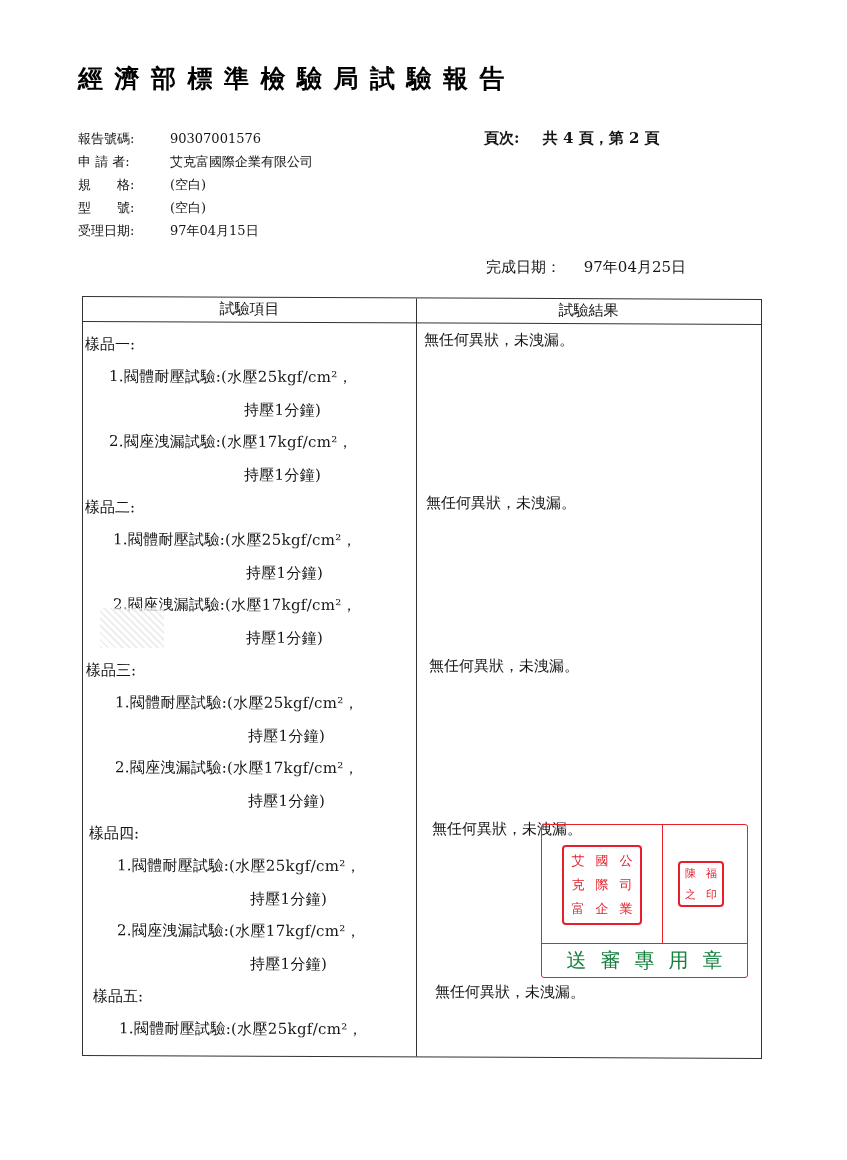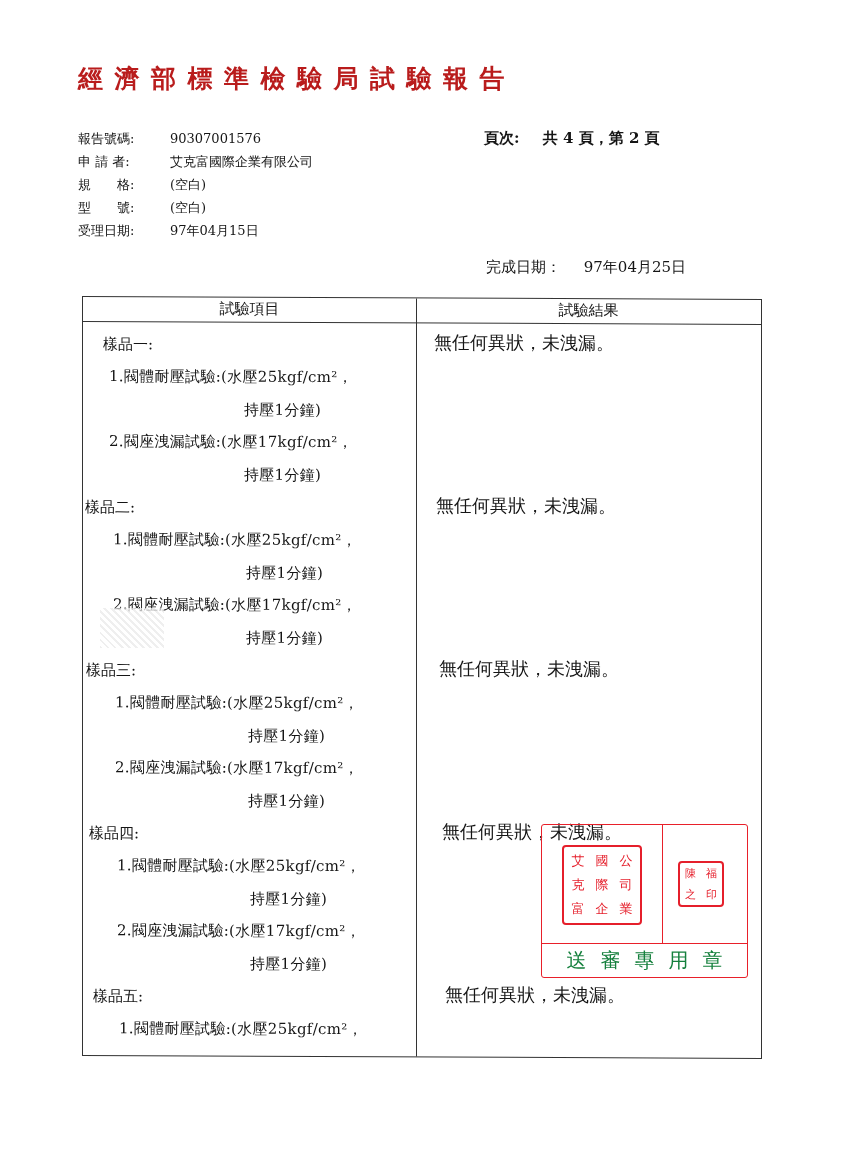--- a/index.html
+++ b/index.html
@@ -2,21 +2,21 @@
 <html><head>
 <meta charset="utf-8">
 <style>
   html, body { margin: 0; padding: 0; }
   body {
     width: 847px; height: 1160px; background: #ffffff; position: relative; overflow: hidden;
     font-family: "DejaVu Serif", "Liberation Serif", serif; color: #151515;
   }
   .title {
     position: absolute; left: 78px; top: 62px; font-size: 25px; letter-spacing: 11.5px;
-    font-family: "DejaVu Sans", sans-serif; font-weight: bold; color: #b91c1c;
+    font-family: "DejaVu Sans", sans-serif; font-weight: bold; color: #000000;
   }
   .meta { position: absolute; font-size: 13px; line-height: 22px; }
   .meta .row { display: flex; height: 23px; }
   .meta .lbl { width: 92px; white-space: pre; }
   .meta .val { white-space: nowrap; }
   .page-info { position: absolute; left: 484px; top: 129px; font-size: 15px; font-weight: bold; }
   .page-info .lbl { margin-right: 18px; }
   .done-date { position: absolute; left: 486px; top: 258px; font-size: 15px; }
   .done-date .lbl { margin-right: 18px; }
 
@@ -26,21 +26,21 @@
     transform: skewY(0.25deg); transform-origin: left top;
   }
   .thead { position: absolute; left: 0; top: 0; right: 0; height: 24px; border-bottom: 1.5px solid #333; }
   .th { position: absolute; top: 2px; font-size: 15px; text-align: center; }
   .th.left { left: 0; width: 333px; }
   .th.right { left: 333px; right: 0; }
   .vdivider { position: absolute; left: 333px; top: 0; bottom: 0; border-left: 1.5px solid #333; }
 
   .sample-title { position: absolute; font-size: 15px; }
   .test-line { position: absolute; font-size: 15px; white-space: nowrap; letter-spacing: 0.3px; }
-  .result { position: absolute; font-size: 18px; white-space: nowrap; margin-left: 10px; }
+  .result { position: absolute; font-size: 15px; white-space: nowrap; }
 
   .stamp-box {
     position: absolute; left: 541px; top: 824px; width: 207px; height: 154px;
     border: 1.5px solid #e8202a; border-radius: 3px; box-sizing: border-box;
   }
   .stamp-box .vline { position: absolute; left: 120px; top: 0; height: 118px; border-left: 1.5px solid #e8202a; }
   .stamp-box .hline { position: absolute; left: 0; right: 0; top: 118px; border-top: 1.5px solid #e8202a; }
   .stamp-label {
     position: absolute; left: 0; right: 0; top: 122px; text-align: center;
     color: #15803d; font-size: 20px; letter-spacing: 14px; padding-left: 14px;
@@ -95,21 +95,21 @@
   <span>97年04月25日</span>
 </div>
 
 <div class="table">
   <div class="thead">
     <div class="th left">試驗項目</div>
     <div class="th right">試驗結果</div>
   </div>
   <div class="vdivider"></div>
 
-  <div class="sample-title" style="left:20px; top:38px;">樣品一:</div>
+  <div class="sample-title" style="left:2px; top:38px;">樣品一:</div>
   <div class="test-line" style="left:26px; top:70px;">1.閥體耐壓試驗:(水壓25kgf/cm²，</div>
   <div class="test-line" style="left:161px; top:103px;">持壓1分鐘)</div>
   <div class="test-line" style="left:26px; top:135px;">2.閥座洩漏試驗:(水壓17kgf/cm²，</div>
   <div class="test-line" style="left:161px; top:168px;">持壓1分鐘)</div>
   <div class="result" style="left:341px; top:32px;">無任何異狀，未洩漏。</div>
 
   <div class="sample-title" style="left:2px; top:201px;">樣品二:</div>
   <div class="test-line" style="left:30px; top:233px;">1.閥體耐壓試驗:(水壓25kgf/cm²，</div>
   <div class="test-line" style="left:163px; top:266px;">持壓1分鐘)</div>
   <div class="test-line" style="left:30px; top:298px;">2.閥座洩漏試驗:(水壓17kgf/cm²，</div>

